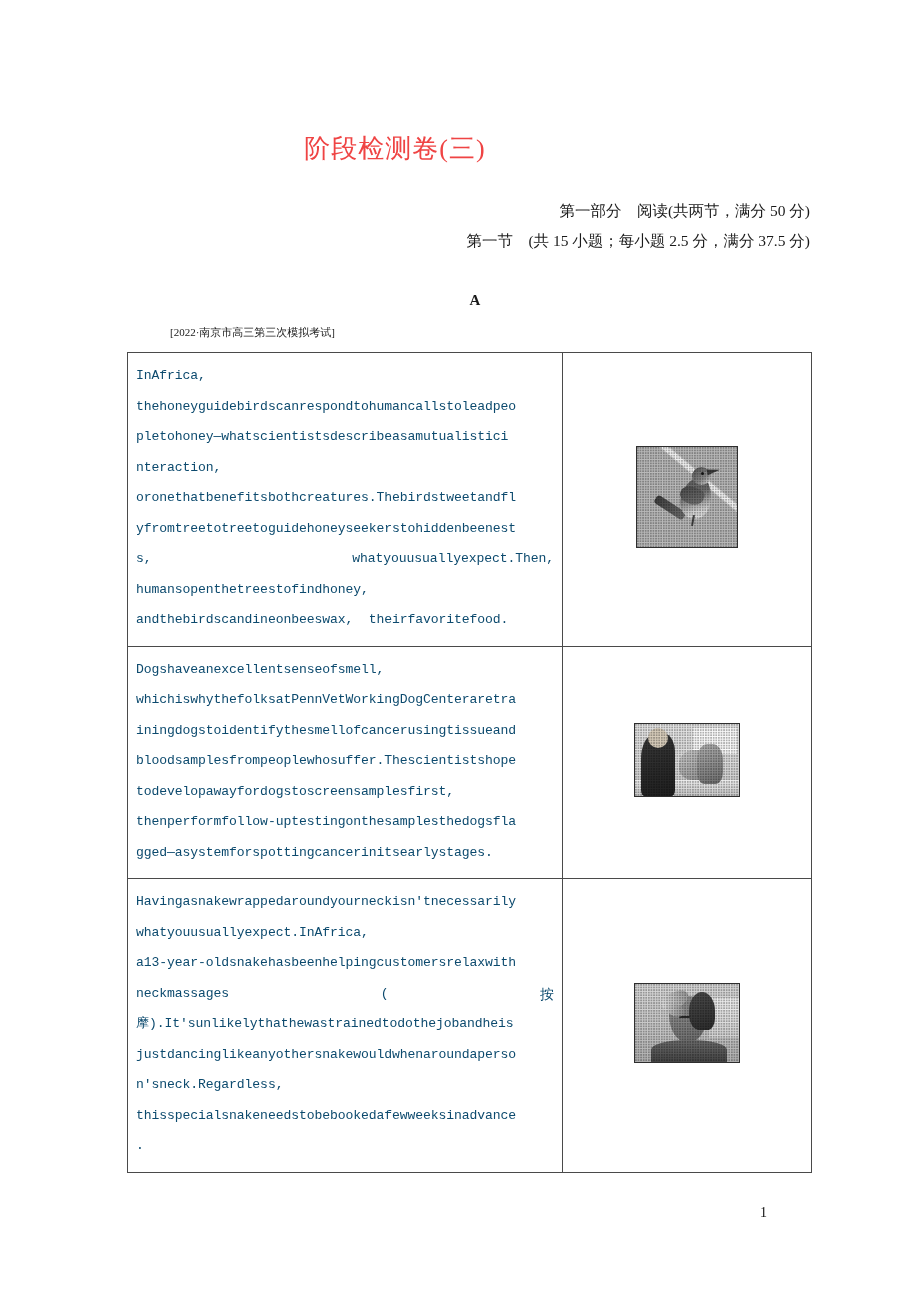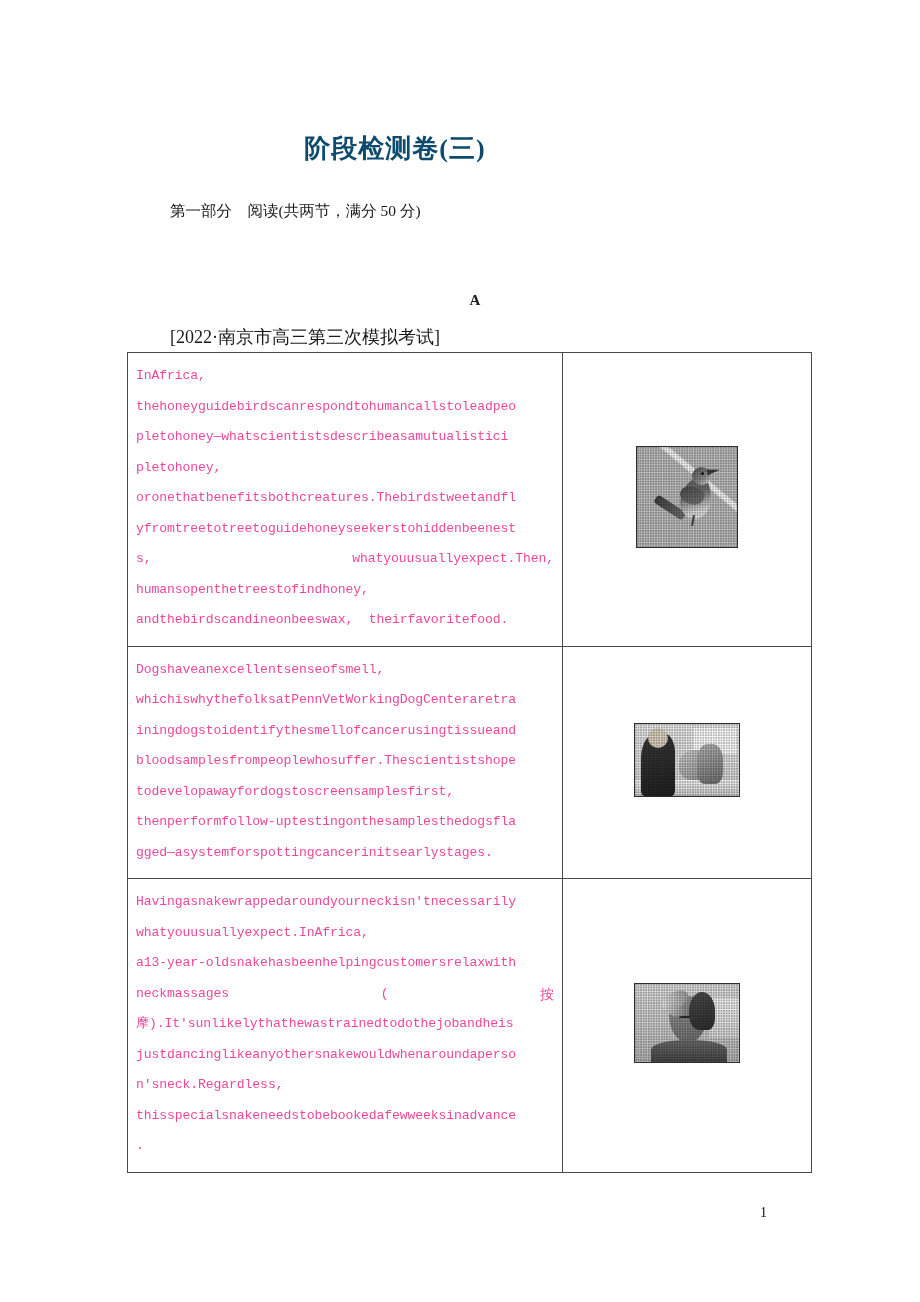--- a/index.html
+++ b/index.html
@@ -25,54 +25,54 @@
   }
 
   
   .doc-title {
     position: absolute;
     left: 0;
     top: 131px;
     width: 790px;
     text-align: center;
     font-size: 26px;
-    font-weight: bold;
-    color: #0c4a6e;
+    font-weight: normal;
+    color: #ef4444;
     letter-spacing: 1px;
     font-family: "Liberation Serif", "DejaVu Serif", serif;
   }
 
   
   .intro {
     position: absolute;
     left: 170px;
     top: 196px;
     width: 640px;
     font-size: 15.5px;
     line-height: 30px;
   }
-  .intro .line { white-space: nowrap; }
+  .intro .line { white-space: nowrap; text-align: right; }
 
   
   .section-letter {
     position: absolute;
     left: 0;
     top: 292px;
     width: 950px;
     text-align: center;
     font-size: 15px;
     font-weight: bold;
   }
 
   
   .source {
     position: absolute;
     left: 170px;
     top: 325px;
-    font-size: 18px;
+    font-size: 11px;
   }
 
   
   .passage-table {
     position: absolute;
     left: 127px;
     top: 352px;
     width: 666px;
     border-collapse: collapse;
     table-layout: fixed;
@@ -89,21 +89,21 @@
   .passage-table td.img-cell {
     width: 248px;
     text-align: center;
     vertical-align: middle;
   }
 
   .ptext {
     font-family: "Liberation Mono", "DejaVu Sans Mono", monospace;
     font-size: 13.1px;
     line-height: 30.5px;
-    color: #ec4899;
+    color: #0c4a6e;
     text-align: justify;
     text-align-last: left;
     word-break: break-all;
     letter-spacing: -0.1px;
   }
   .ptext .l {
     display: block;
     white-space: pre;
   }
   .ptext .just {
@@ -316,35 +316,36 @@
 </style>
 </head>
 <body>
 
 <div class="page">
 
   <div class="doc-title">阶段检测卷(三)</div>
 
   <div class="intro">
     <div class="line">第一部分　阅读(共两节，满分 50 分)</div>
+    <div class="line">第一节　(共 15 小题；每小题 2.5 分，满分 37.5 分)</div>
   </div>
 
   <div class="section-letter">A</div>
   <div class="source">[2022·南京市高三第三次模拟考试]</div>
 
   <table class="passage-table">
     <tbody>
 
       <tr>
         <td class="text-cell">
           <div class="ptext">
             <span class="l rt">InAfrica,</span>
             <span class="l">thehoneyguidebirdscanrespondtohumancallstoleadpeo</span>
             <span class="l">pletohoney—whatscientistsdescribeasamutualistici</span>
-            <span class="l">pletohoney,</span>
+            <span class="l">nteraction,</span>
             <span class="l">oronethatbenefitsbothcreatures.Thebirdstweetandfl</span>
             <span class="l">yfromtreetotreetoguidehoneyseekerstohiddenbeenest</span>
             <span class="l just">
               <span>s,</span>
               <span>whatyouusuallyexpect.Then,</span>
             </span>
             <span class="l">humansopenthetreestofindhoney,</span>
             <span class="l">andthebirdscandineonbeeswax,  theirfavoritefood.</span>
           </div>
         </td>

